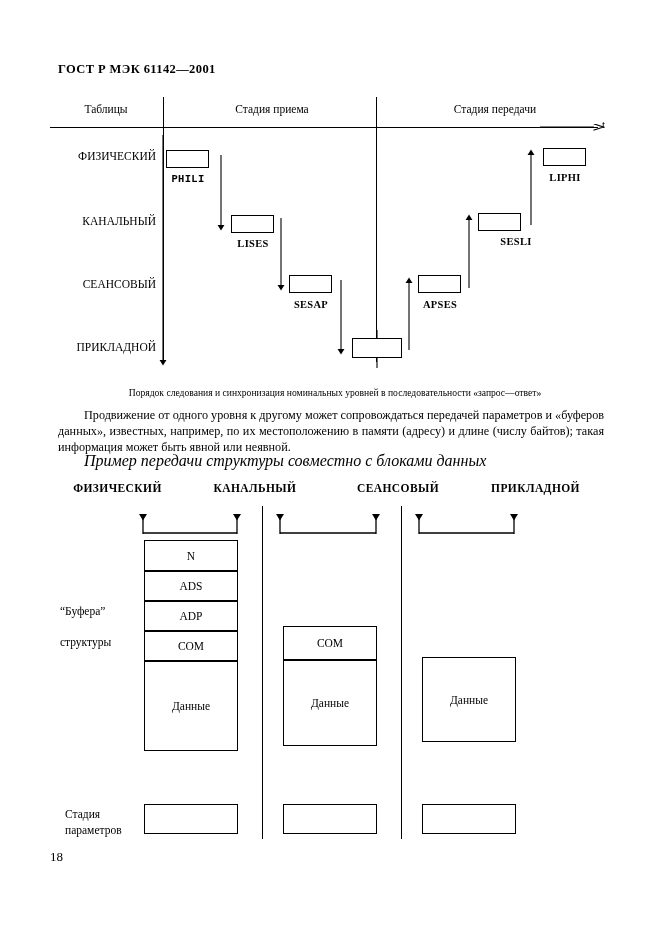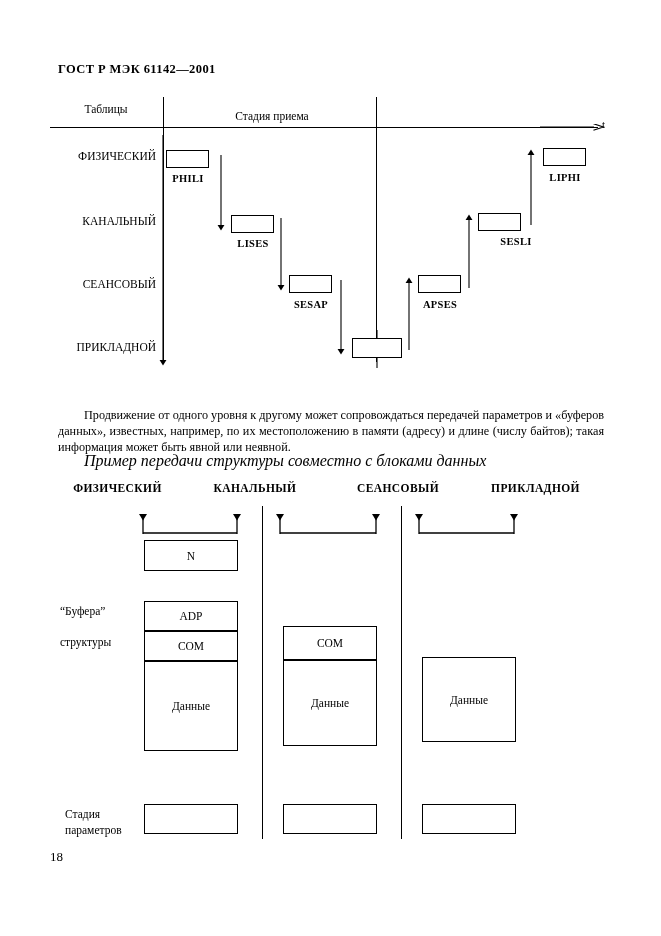--- a/index.html
+++ b/index.html
@@ -179,36 +179,37 @@
 </head>
 <body>
 
 <div class="page">
 
   <div class="std-header">ГОСТ Р МЭК 61142—2001</div>
 
   <div class="diag1">
 
     <div class="col-head" style="left:56px; top:103px; width:100px;">Таблицы</div>
-    <div class="col-head" style="left:172px; top:103px; width:200px;margin-top:7px;">Стадия приема</div>
+    <div class="col-head" style="left:172px; top:103px; width:200px;">Стадия приема</div>
+    <div class="col-head" style="left:390px; top:103px; width:210px;">Стадия передачи</div>
 
     <div class="hline" style="left:50px; top:127px; width:548px;"></div>
 
     <div class="t-label" style="left:602px; top:118px;">t</div>
 
     <div class="vline" style="left:163px; top:97px; height:265px;"></div>
     <div class="vline" style="left:376px; top:97px; height:265px;"></div>
 
     <div class="layer-label" style="left:48px; top:150px; width:108px;">ФИЗИЧЕСКИЙ</div>
     <div class="layer-label" style="left:48px; top:215px; width:108px;">КАНАЛЬНЫЙ</div>
     <div class="layer-label" style="left:48px; top:278px; width:108px;">СЕАНСОВЫЙ</div>
     <div class="layer-label" style="left:48px; top:341px; width:108px;">ПРИКЛАДНОЙ</div>
 
     <div class="pbox" style="left:166px; top:150px; width:43px; height:18px;"></div>
-    <div class="pbox-label" style="left:160px; top:173px; width:56px;">PHILI</div>
+    <div class="pbox-label" style="left:160px; top:173px; width:56px;font-family:Liberation Mono, monospace;">PHILI</div>
 
     <div class="pbox" style="left:231px; top:215px; width:43px; height:18px;"></div>
     <div class="pbox-label" style="left:225px; top:238px; width:56px;">LISES</div>
 
     <div class="pbox" style="left:289px; top:275px; width:43px; height:18px;"></div>
     <div class="pbox-label" style="left:283px; top:299px; width:56px;">SESAP</div>
 
     <div class="pbox" style="left:352px; top:338px; width:50px; height:20px;"></div>
 
     <div class="pbox" style="left:418px; top:275px; width:43px; height:18px;"></div>
@@ -252,20 +253,21 @@
 
     <line x1="280" y1="515" x2="280" y2="534" stroke="#000" stroke-width="1.3" marker-start="url(#ah)"></line>
     <line x1="280" y1="533" x2="376" y2="533" stroke="#000" stroke-width="1.3"></line>
     <line x1="376" y1="515" x2="376" y2="534" stroke="#000" stroke-width="1.3" marker-start="url(#ah)"></line>
 
     <line x1="419" y1="515" x2="419" y2="534" stroke="#000" stroke-width="1.3" marker-start="url(#ah)"></line>
     <line x1="419" y1="533" x2="514" y2="533" stroke="#000" stroke-width="1.3"></line>
     <line x1="514" y1="515" x2="514" y2="534" stroke="#000" stroke-width="1.3" marker-start="url(#ah)"></line>
   </svg>
 
+  <div class="fig-caption">Порядок следования и синхронизация номинальных уровней в последовательности «запрос—ответ»</div>
 
   <div class="para">Продвижение от одного уровня к другому может сопровождаться передачей параметров и «буферов данных», известных, например, по их местоположению в памяти (адресу) и длине (числу байтов); такая информация может быть явной или неявной.</div>
 
   <div class="para-italic">Пример передачи структуры совместно с блоками данных</div>
 
   <div class="diag2">
 
     <div class="stack-head" style="left:55px; top:12px; width:125px;">ФИЗИЧЕСКИЙ</div>
     <div class="stack-head" style="left:190px; top:12px; width:130px;">КАНАЛЬНЫЙ</div>
     <div class="stack-head" style="left:333px; top:12px; width:130px;">СЕАНСОВЫЙ</div>
@@ -274,20 +276,21 @@
     <div class="vline" style="left:262px; top:36px; height:333px;"></div>
     <div class="vline" style="left:401px; top:36px; height:333px;"></div>
 
     <div class="side-label" style="left:60px; top:135px;">“Буфера”</div>
     <div class="side-label" style="left:60px; top:166px;">структуры</div>
 
     <div class="side-label" style="left:65px; top:338px;">Стадия</div>
     <div class="side-label" style="left:65px; top:354px;">параметров</div>
 
     <div class="sbox thick" style="left:144px; top:70px; width:94px; height:31px;">N</div>
+    <div class="sbox thick" style="left:144px; top:101px; width:94px; height:30px;">ADS</div>
     <div class="sbox thick" style="left:144px; top:131px; width:94px; height:30px;text-align:center;">ADP</div>
     <div class="sbox thick" style="left:144px; top:161px; width:94px; height:30px;">COM</div>
     <div class="sbox thick" style="left:144px; top:191px; width:94px; height:90px;">Данные</div>
 
     <div class="sbox thick" style="left:283px; top:156px; width:94px; height:34px;">COM</div>
     <div class="sbox thick" style="left:283px; top:190px; width:94px; height:86px;">Данные</div>
 
     <div class="sbox thick" style="left:422px; top:187px; width:94px; height:85px;">Данные</div>
 
     <div class="sbox thick" style="left:144px; top:334px; width:94px; height:30px;"></div>

